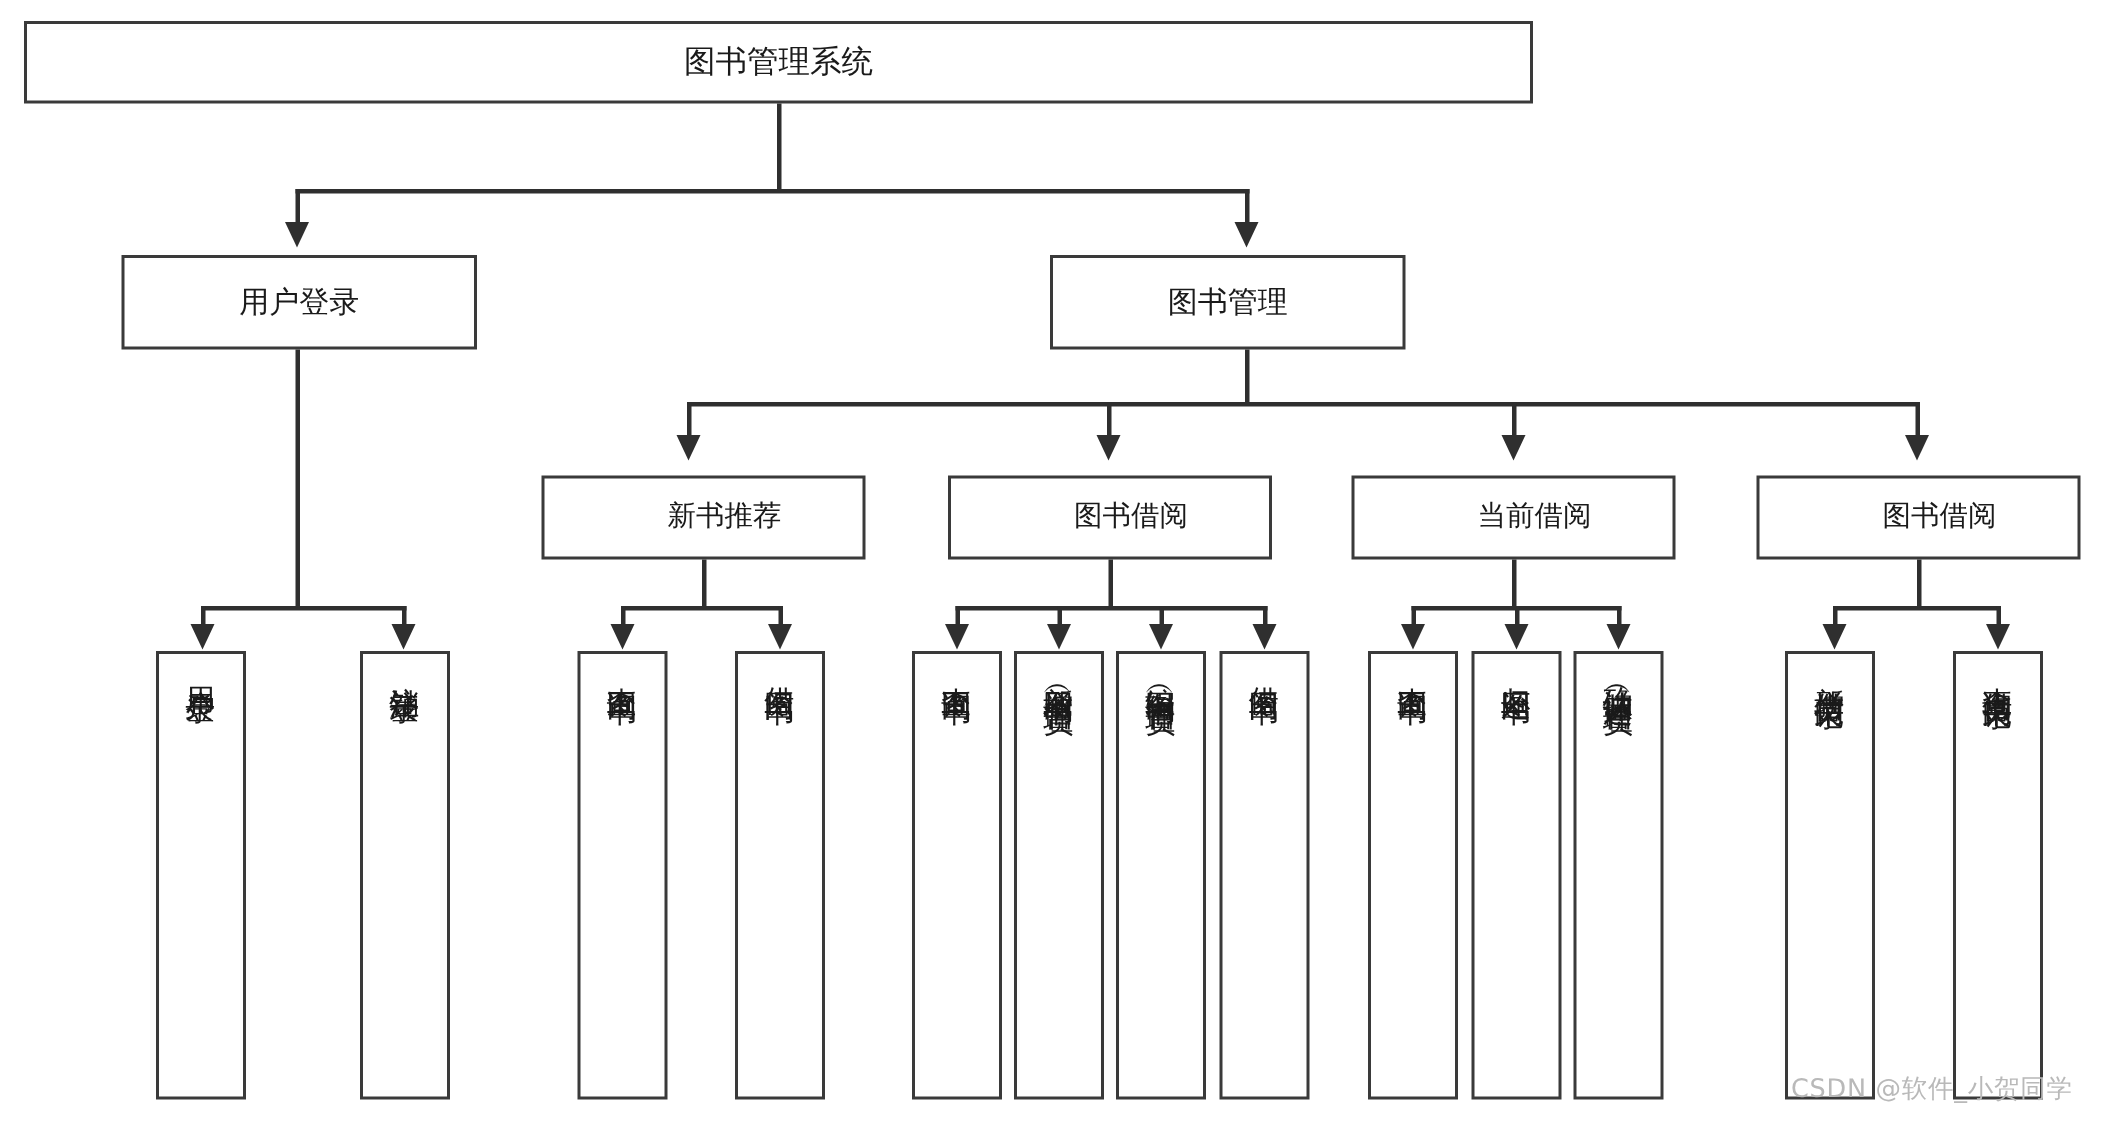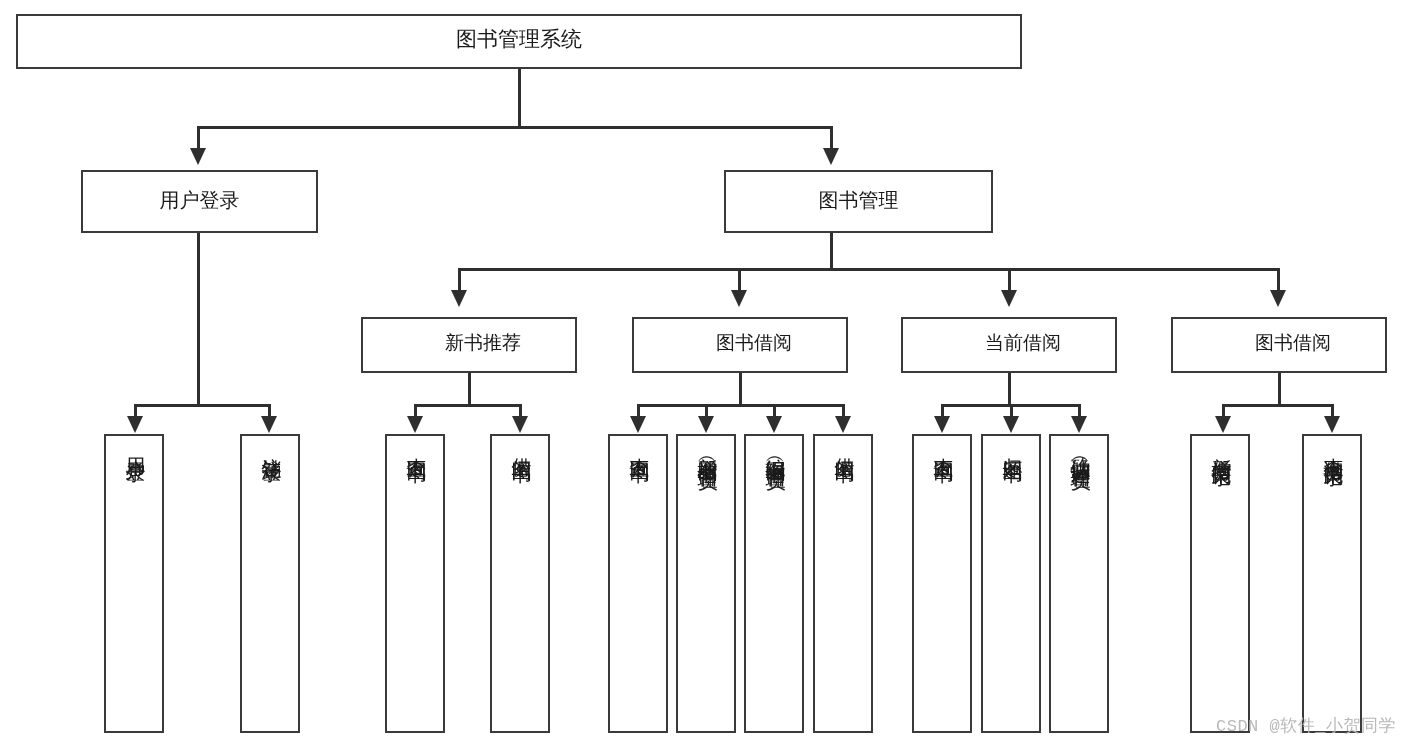--- a/index.html
+++ b/index.html
@@ -1,21 +1,21 @@
 <!DOCTYPE html>
 <html><head>
 <meta charset="utf-8">
 <title>图书管理系统 功能结构图</title>
 <style>
   html,body{margin:0;padding:0;background:#ffffff;}
   body{
     font-family:"DejaVu Sans","Liberation Sans",sans-serif;
     width:1405px;height:747px;overflow:hidden;position:relative;
   }
-  #diagram{position:absolute;left:0;top:0;width:1405px;height:747px;font-family:Liberation Mono, monospace;}
+  #diagram{position:absolute;left:0;top:0;width:1405px;height:747px;}
 
   
   .node{
     position:absolute;
     box-sizing:border-box;
     background:#ffffff;
     border:2px solid #3a3a3a;
     display:flex;
     align-items:center;
     justify-content:center;
@@ -79,21 +79,21 @@
 
   <div class="conn v" style="left:197px;top:126px;width:3px;height:24px;"></div>
   <div class="arrow" style="left:190px;top:148px;"></div>
 
   <div class="conn v" style="left:830px;top:126px;width:3px;height:24px;"></div>
   <div class="arrow" style="left:823px;top:148px;"></div>
 
   <div class="node level-2" style="left:81px;top:170px;width:237px;height:63px;">
     <span>用户登录</span>
   </div>
-  <div class="node level-2" style="left:724px;top:170px;width:269px;height:63px;">
+  <div class="node level-2" style="left:700px;top:170px;width:237px;height:63px;">
     <span>图书管理</span>
   </div>
 
   <div class="conn v" style="left:197px;top:233px;width:3px;height:173px;"></div>
   <div class="conn h" style="left:134px;top:404px;width:137px;height:3px;"></div>
   <div class="conn v" style="left:134px;top:404px;width:3px;height:15px;"></div>
   <div class="arrow" style="left:127px;top:416px;"></div>
   <div class="conn v" style="left:268px;top:404px;width:3px;height:15px;"></div>
   <div class="arrow" style="left:261px;top:416px;"></div>
 
@@ -196,15 +196,15 @@
     <span class="vtext">确认归还（管理员）</span>
   </div>
 
   <div class="node leaf" style="left:1190px;top:434px;width:60px;height:299px;">
     <span class="vtext">新增借阅记录</span>
   </div>
   <div class="node leaf" style="left:1302px;top:434px;width:60px;height:299px;">
     <span class="vtext">查询借阅记录</span>
   </div>
 
-  <div class="watermark" style="left:1194px;top:714px;margin-left:22px;">CSDN @软件_小贺同学</div>
+  <div class="watermark" style="left:1194px;top:714px;">CSDN @软件_小贺同学</div>
 
 </div>
 
 </body></html>

